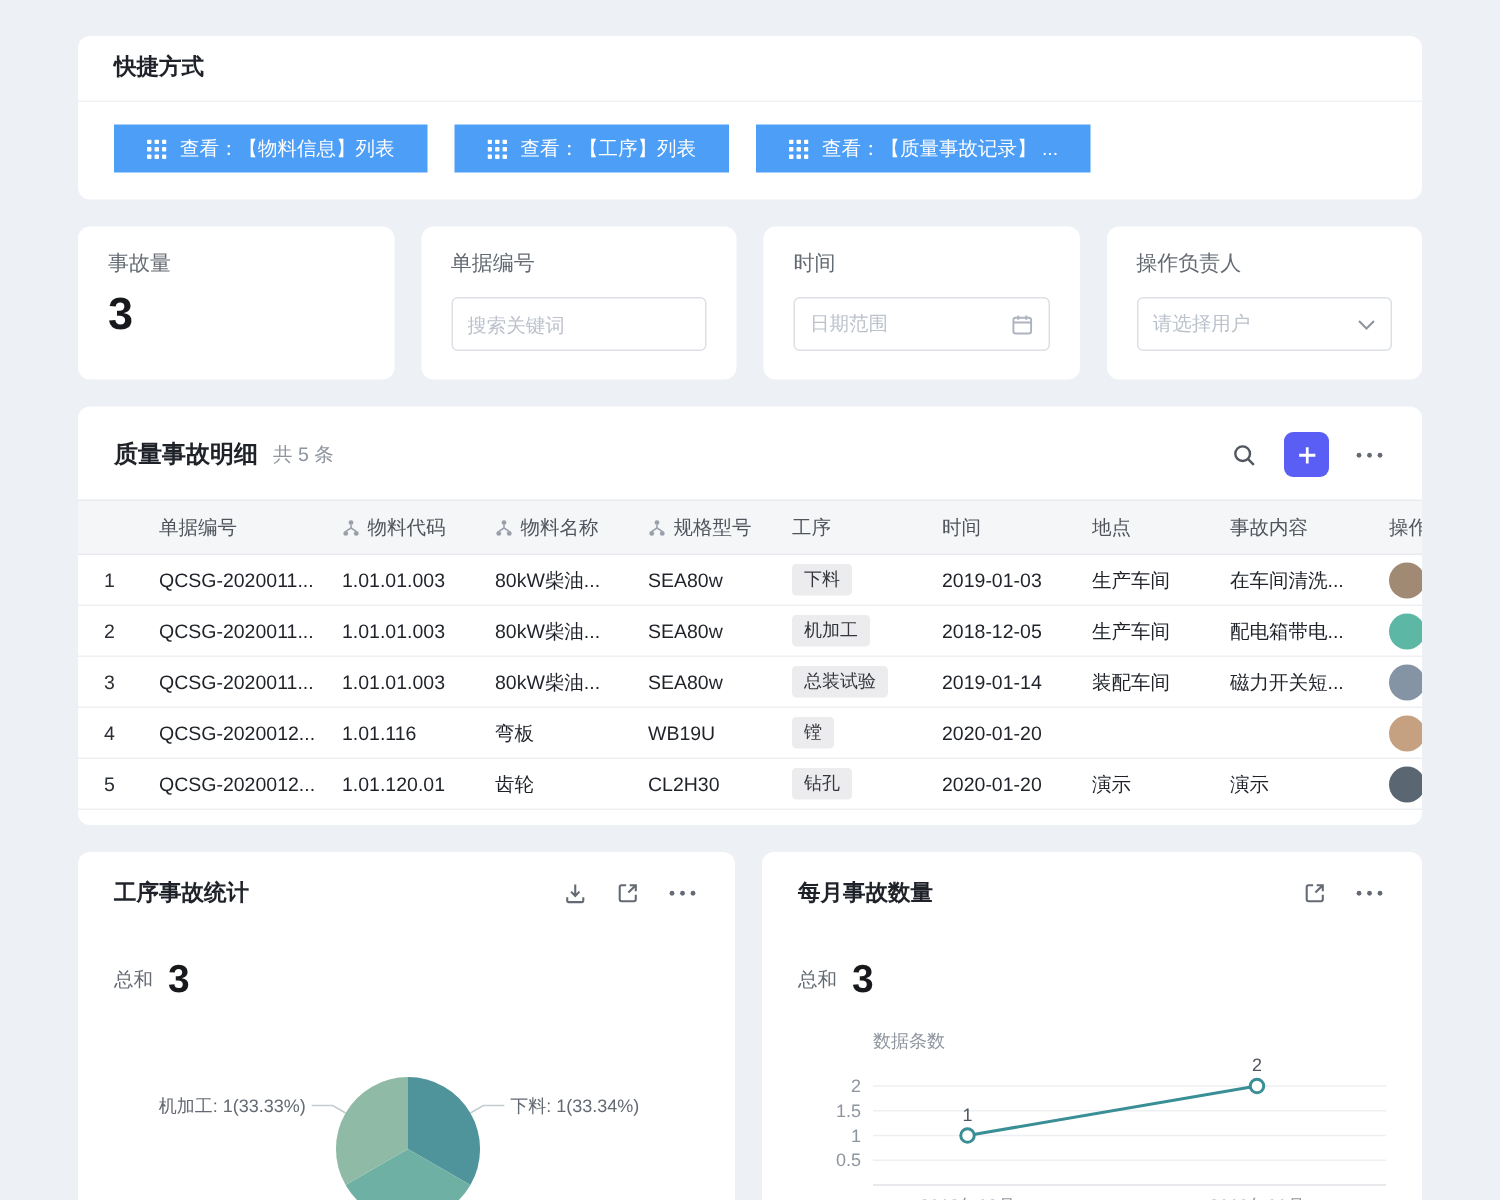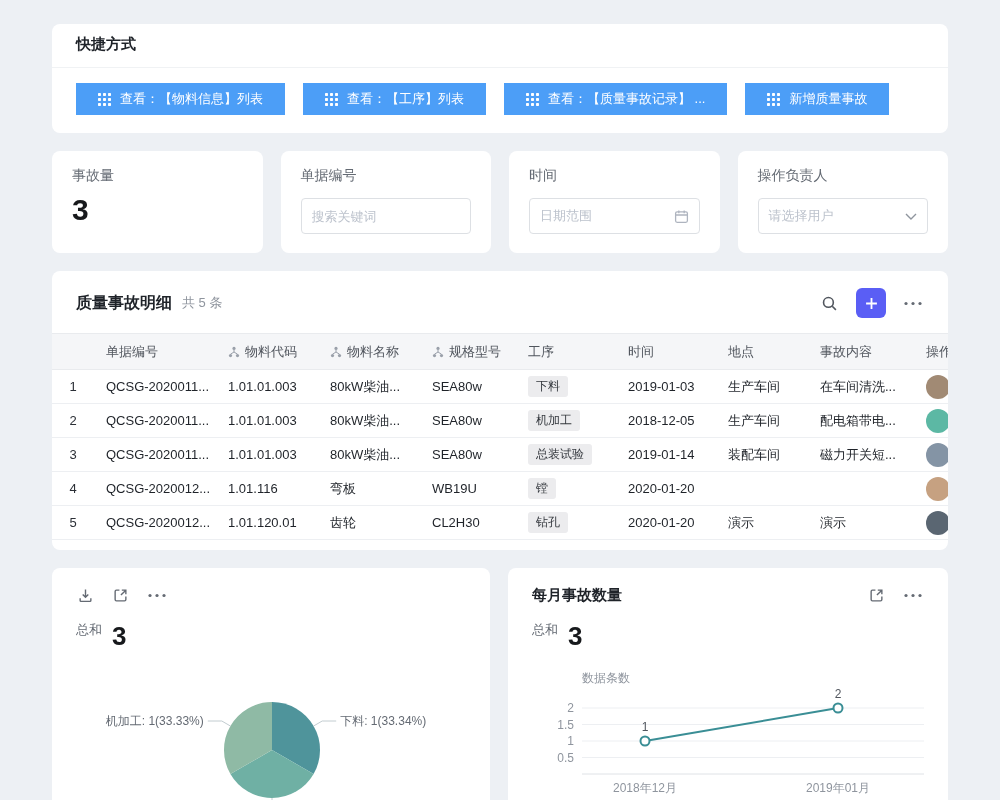--- a/index.html
+++ b/index.html
@@ -40,21 +40,21 @@
   .c-idx{text-align:center;padding:0 4px;color:#2b2f36}
   .tag{display:inline-block;background:#ececee;color:#33373d;border-radius:3px;padding:2.5px 8px;font-size:12px;line-height:1.3}
   .avatar{display:inline-block;width:24px;height:24px;border-radius:50%;background:#9aa2ab;vertical-align:middle}
 
   
   .charts-row{display:grid;grid-template-columns:438px 440px;gap:18px}
   .chart-card{height:320px;padding:18px 24px 0;overflow:hidden}
   .cc-head{display:flex;align-items:center}
   .cc-title{font-size:15px;font-weight:700;flex:1}
   .cc-icons{display:flex;align-items:center;gap:16px}
-  .total-row{margin-top:16px;display:flex;align-items:flex-start;gap:10px}
+  .total-row{margin-top:32px;display:flex;align-items:center;gap:10px}
   .total-label{font-size:13px;color:#646a73}
   .total-value{font-size:26px;font-weight:700;color:#17191c}
   .chart-svg{display:block;margin-top:8px}
   svg text{font-family:"Liberation Sans","DejaVu Sans",sans-serif}
 </style>
 </head>
 <body>
 
 <div class="page">
 
@@ -103,36 +103,20 @@
               <rect x="0" y="5.4" width="3.2" height="3.2" rx="0.7"></rect>
               <rect x="5.4" y="5.4" width="3.2" height="3.2" rx="0.7"></rect>
               <rect x="10.8" y="5.4" width="3.2" height="3.2" rx="0.7"></rect>
               <rect x="0" y="10.8" width="3.2" height="3.2" rx="0.7"></rect>
               <rect x="5.4" y="10.8" width="3.2" height="3.2" rx="0.7"></rect>
               <rect x="10.8" y="10.8" width="3.2" height="3.2" rx="0.7"></rect>
             </g>
           </svg>
         <span>查看：【质量事故记录】 ...</span>
       </button>
-      <button class="blue-btn">
-        <svg width="13" height="13" viewBox="0 0 14 14">
-            <g fill="#ffffff">
-              <rect x="0" y="0" width="3.2" height="3.2" rx="0.7"></rect>
-              <rect x="5.4" y="0" width="3.2" height="3.2" rx="0.7"></rect>
-              <rect x="10.8" y="0" width="3.2" height="3.2" rx="0.7"></rect>
-              <rect x="0" y="5.4" width="3.2" height="3.2" rx="0.7"></rect>
-              <rect x="5.4" y="5.4" width="3.2" height="3.2" rx="0.7"></rect>
-              <rect x="10.8" y="5.4" width="3.2" height="3.2" rx="0.7"></rect>
-              <rect x="0" y="10.8" width="3.2" height="3.2" rx="0.7"></rect>
-              <rect x="5.4" y="10.8" width="3.2" height="3.2" rx="0.7"></rect>
-              <rect x="10.8" y="10.8" width="3.2" height="3.2" rx="0.7"></rect>
-            </g>
-          </svg>
-        <span>新增质量事故</span>
-      </button>
     </div>
   </section>
 
   <section class="filter-row">
     <div class="card filter-card">
       <div class="f-label">事故量</div>
       <div class="stat-value">3</div>
     </div>
     <div class="card filter-card">
       <div class="f-label">单据编号</div>
@@ -316,20 +300,21 @@
           <td>演示</td>
           <td><span class="avatar" style="background: rgb(90, 102, 114);"></span></td>
         </tr>
       </tbody>
     </table>
   </section>
 
   <section class="charts-row" style="margin-top:18px">
     <div class="card chart-card">
       <div class="cc-head">
+        <span class="cc-title">工序事故统计</span>
         <div class="cc-icons">
           <button class="icon-btn">
             <svg width="15" height="15" viewBox="0 0 14 14">
                 <path d="M2 9.5 v2.2 a0.8 0.8 0 0 0 0.8 0.8 h8.4 a0.8 0.8 0 0 0 0.8 -0.8 V9.5" fill="none" stroke="#646a73" stroke-width="1.3"></path>
                 <path d="M7 1.5 v7 M4.4 6 L7 8.7 L9.6 6" fill="none" stroke="#646a73" stroke-width="1.3"></path>
               </svg>
           </button>
           <button class="icon-btn">
             <svg width="15" height="15" viewBox="0 0 14 14">
                 <path d="M6 2 H3.2 A1.2 1.2 0 0 0 2 3.2 v7.6 A1.2 1.2 0 0 0 3.2 12 h7.6 A1.2 1.2 0 0 0 12 10.8 V8" fill="none" stroke="#646a73" stroke-width="1.3"></path>

